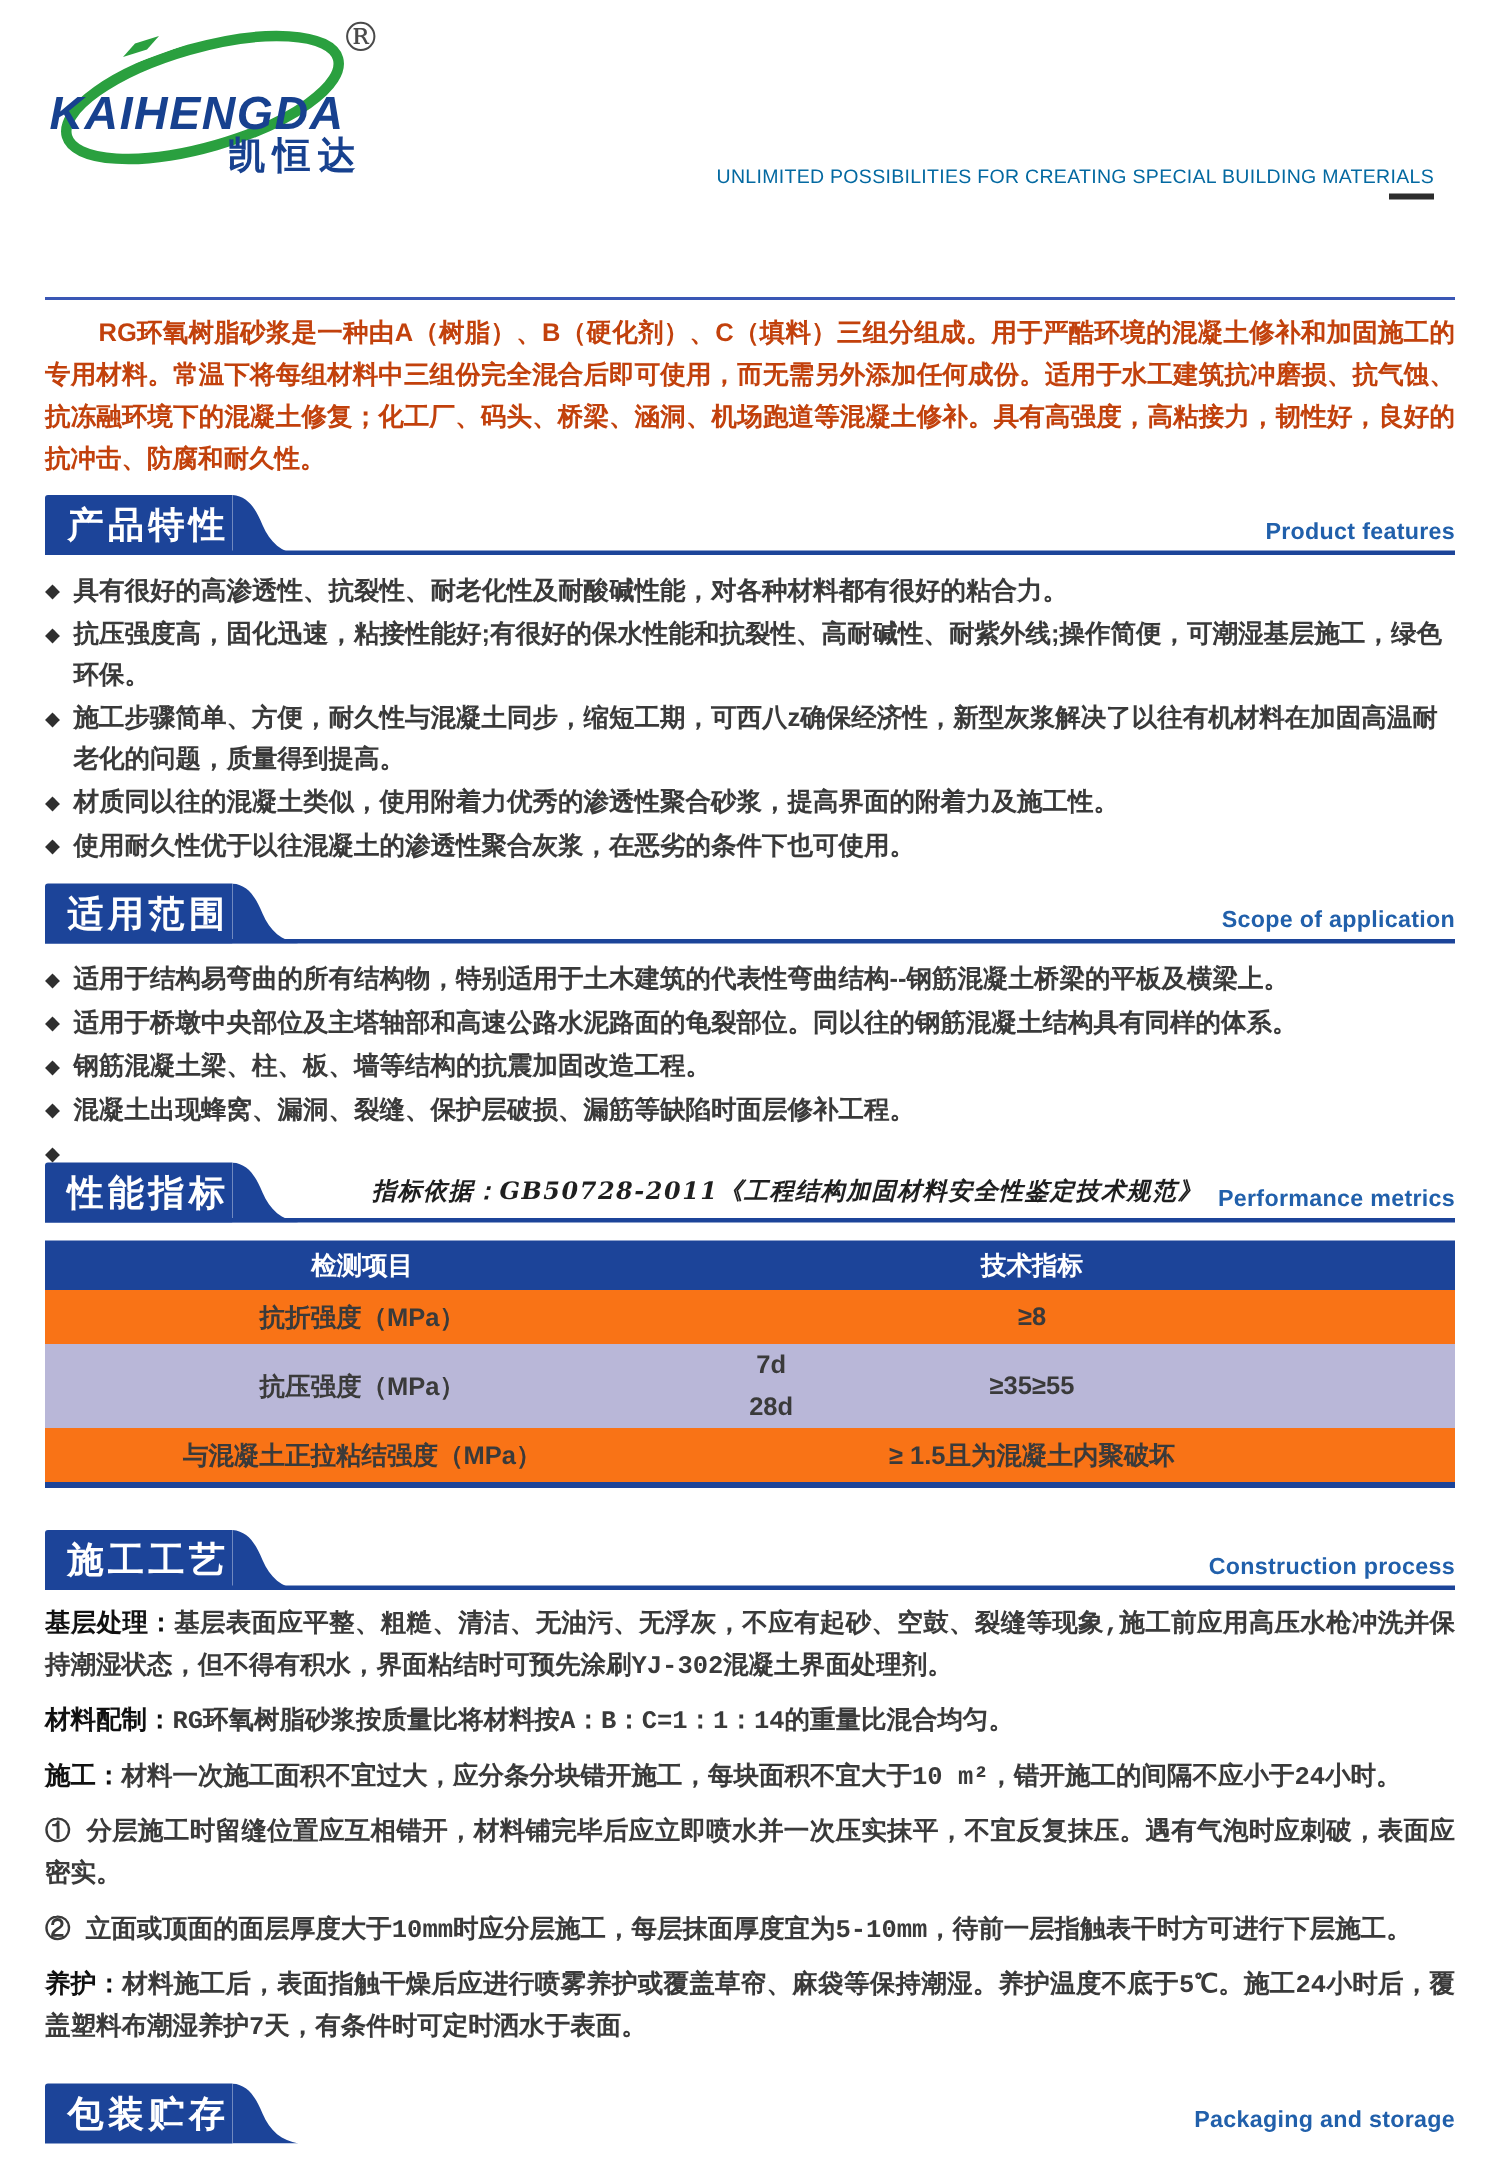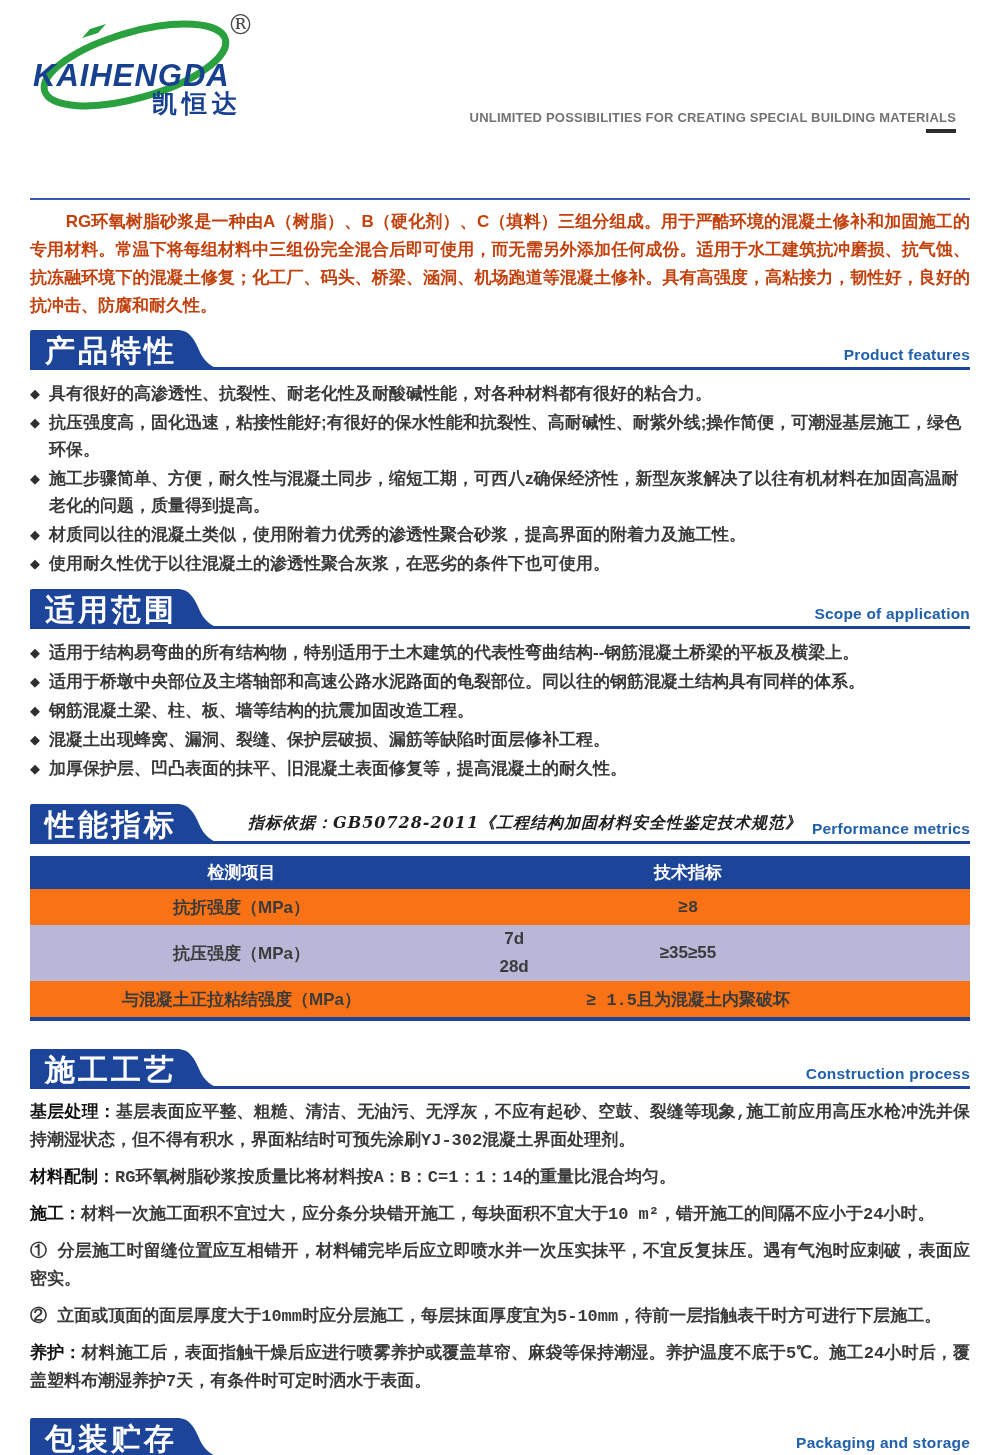--- a/index.html
+++ b/index.html
@@ -7,33 +7,33 @@
     width:1000px; height:1455px; background:#ffffff; position:relative;
     font-family:"Liberation Sans","DejaVu Sans",sans-serif;
     color:#3c3c3c; overflow:hidden;
   }
   .page { padding:0 30px; }
 
   
   .header { position:relative; height:200px; }
   .logo { position:absolute; left:2px; top:2px; }
   .tagline-wrap { position:absolute; right:14px; top:110px; text-align:right; }
-  .tagline { font-size:13px; font-weight:bold; color:#737373; letter-spacing:0.2px; }
+  .tagline { font-size:13px; font-weight:normal; color:#0369a1; letter-spacing:0.2px; }
   .tagline-dash { width:30px; height:4px; background:#2d2d2d; margin:4px 0 0 auto; }
   .header-rule { position:absolute; left:0; right:0; bottom:0; height:2px; background:#3a57b5; }
 
   
   .intro { margin:8px 0 0 0; font-size:17px; line-height:28px; font-weight:600;
            color:#c2410c; text-indent:2.1em; text-align:justify; }
 
   
   .sec-head { position:relative; height:40px; }
   .sec-rule { position:absolute; left:0; right:0; bottom:0; height:3px; background:#1c4499; }
   .badge-wrap { position:absolute; left:0; bottom:0; display:flex; align-items:flex-end; }
-  .badge { background:#1c4499; color:#ffffff; font-size:30px; font-weight:bold;
+  .badge { background:#1c4499; color:#ffffff; font-size:24px; font-weight:bold;
            height:40px; line-height:41px; padding:0 2px 0 15px; letter-spacing:3px;
            border-top-left-radius:2px; white-space:nowrap; }
   .badge-tail svg { display:block; }
   .sec-en { position:absolute; right:0; bottom:6px; color:#2160ab; font-size:15.5px;
             font-weight:600; letter-spacing:0.2px; }
   .sec-note { position:absolute; left:218px; bottom:10px; font-family:"DejaVu Serif",serif;
               font-style:italic; font-weight:bold; font-size:16px; color:#1f1f1f; letter-spacing:1px; }
 
   .mt10 { margin-top:10px; } .mt12 { margin-top:12px; } .mt22 { margin-top:22px; } .mt28 { margin-top:28px; }
 
@@ -43,21 +43,21 @@
                   margin-bottom:2px; font-weight:600; color:#3a3a3a; }
   ul.bullets li .diamond { position:absolute; left:0; top:0; font-size:13px; color:#2f2f2f; }
 
   
   .tbl { margin-top:12px; font-size:17px; font-weight:600; color:#3a3a3a; }
   .trow { display:flex; align-items:center; }
   .t-head { background:#1c4499; color:#ffffff; height:33px; }
   .t-plain { height:36px; background:#f97316; }
   .t-shade { background:#b9b7d8; height:56px; }
   .c-item { width:45%; text-align:center; }
-  .c-val  { width:50%; text-align:center;font-family:Liberation Mono, monospace; }
+  .c-val  { width:50%; text-align:center; }
   .c-sub  { width:13%; text-align:center; display:flex; flex-direction:column; justify-content:center; }
   .c-sub div { height:28px; line-height:28px; }
   .c-val2 { width:24%; text-align:center; display:flex; flex-direction:row; justify-content:center; }
   .c-val2 div { height:28px; line-height:28px; }
   .tbl-rule { height:4px; background:#1c4499; }
 
   
   .paras { margin-top:10px; }
   .paras p { margin:0 0 9px 0; font-size:17px; line-height:28px; font-weight:600;
              color:#3a3a3a; text-align:justify;font-family:Liberation Mono, monospace; }
@@ -118,21 +118,21 @@
           </svg>
       </span>
     </div>
     <div class="sec-en">Scope of application</div>
   </div>
   <ul class="bullets">
     <li><span class="diamond">◆</span><span>适用于结构易弯曲的所有结构物，特别适用于土木建筑的代表性弯曲结构--钢筋混凝土桥梁的平板及横梁上。</span></li>
     <li><span class="diamond">◆</span><span>适用于桥墩中央部位及主塔轴部和高速公路水泥路面的龟裂部位。同以往的钢筋混凝土结构具有同样的体系。</span></li>
     <li><span class="diamond">◆</span><span>钢筋混凝土梁、柱、板、墙等结构的抗震加固改造工程。</span></li>
     <li><span class="diamond">◆</span><span>混凝土出现蜂窝、漏洞、裂缝、保护层破损、漏筋等缺陷时面层修补工程。</span></li>
-    <li><span class="diamond">◆</span><span>加厚保护层、凹凸表面的抹平、旧混凝土表面修复等，提高混凝土的耐久性。</span></li>
+    <li><span class="diamond">◆</span></li>
   </ul>
 
   <div class="sec-head mt22">
     <div class="sec-rule"></div>
     <div class="badge-wrap">
       <div class="badge">性能指标</div>
       <span class="badge-tail">
         <svg width="44" height="40" viewBox="0 0 44 40">
             <path d="M0 0 C10 1 15 8 20 20 C25 32 33 38 44 40 L0 40 Z" fill="#1c4499"></path>
           </svg>

